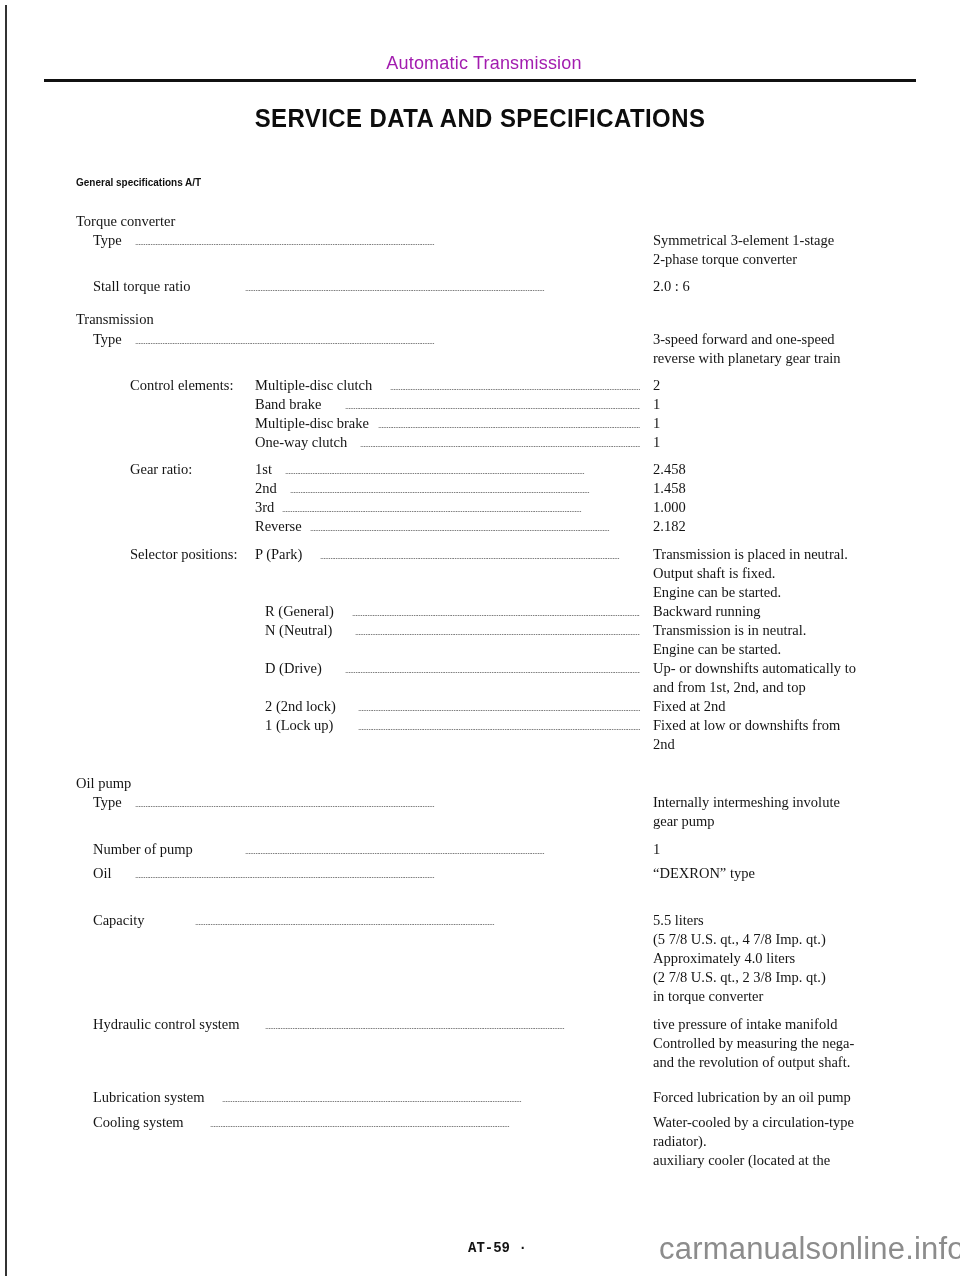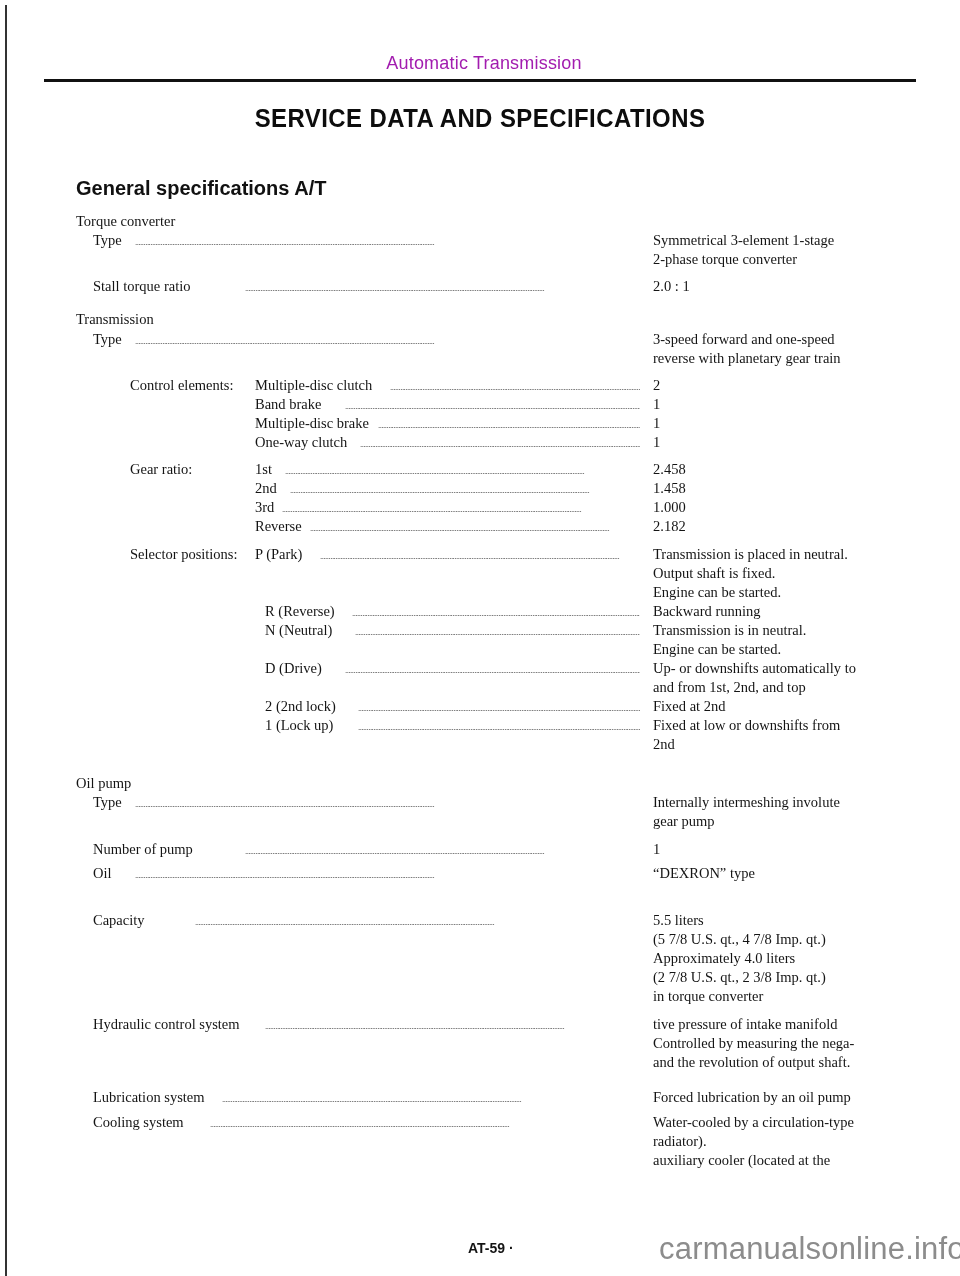--- a/index.html
+++ b/index.html
@@ -6,28 +6,28 @@
   body { width: 960px; height: 1276px; position: relative; overflow: hidden;
          font-family: "Liberation Serif", "DejaVu Serif", serif; color: #141414; }
   .left-rule { position: absolute; left: 5px; top: 5px; width: 2px; height: 1271px; background: #333; }
   .running-head { position: absolute; top: 53px; left: 4px; width: 960px; text-align: center;
                   font-family: "Liberation Sans", "DejaVu Sans", sans-serif; font-size: 18px; color: #a21caf; letter-spacing: 0.2px; }
   .head-rule { position: absolute; top: 79px; left: 44px; width: 872px; height: 3px; background: #111; }
   .page-title { position: absolute; top: 103px; left: 0; width: 960px; text-align: center;
                 font-family: "Liberation Sans", "DejaVu Sans", sans-serif; font-weight: bold; font-size: 26px;
                 letter-spacing: 0.5px; transform: scaleX(0.92); color: #0d0d0d; }
   .section-title { position: absolute; top: 177px; left: 76px; font-family: "Liberation Sans", "DejaVu Sans", sans-serif;
-                   font-weight: bold; font-size: 20px; color: #111; }
+                   font-weight: bold; font-size: 10px; color: #111; }
 
   .t { position: absolute; font-size: 14.5px; line-height: 19px; white-space: nowrap; }
   .lead { position: absolute; font-size: 14.5px; line-height: 19px; overflow: hidden; white-space: nowrap; color: #333; letter-spacing: 1px; }
   .lead::before { content: ". . . . . . . . . . . . . . . . . . . . . . . . . . . . . . . . . . . . . . . . . . . . . . . . . . . . . . . . . . . . . . . . . . . . . . . . . . . . . . . . . . . . . . . . . . . . . . . . . . . . . . . . . . . . . . . . . . . . . . . . . . . . . . . . . . . . . . . . . . . . . . . . . . . . . . . . . . . . . . . . . . . . . . . . . . . . . . . ."; font-size: 9px; letter-spacing: -1.4px; }
   .val { position: absolute; left: 653px; width: 300px; font-size: 14.5px; line-height: 19px; white-space: nowrap; }
   .val div { height: 19px; }
-  .page-num { position: absolute; top: 1240px; left: 468px; font-family: Liberation Sans, sans-serif;
+  .page-num { position: absolute; top: 1240px; left: 468px; font-family: Liberation Mono, monospace;
               font-weight: bold; font-size: 14px; }
   .watermark { position: absolute; top: 1231px; left: 650px; font-family: "Liberation Sans", "DejaVu Sans", sans-serif;
                font-size: 31px; color: #8c8c8c; letter-spacing: 0.2px; margin-left: 9px; }
 </style>
 </head>
 <body>
 
 <div class="left-rule"></div>
 <div class="running-head">Automatic Transmission</div>
 <div class="head-rule"></div>
@@ -36,21 +36,21 @@
 
 <div class="t" style="top:212px;left:76px">Torque converter</div>
 <div class="t" style="top:231px;left:93px">Type</div>
 <div class="lead" style="top:231px;left:135px;width:505px"></div>
 <div class="val" style="top:231px">
   <div>Symmetrical 3-element 1-stage</div>
   <div>2-phase torque converter</div>
 </div>
 <div class="t" style="top:277px;left:93px">Stall torque ratio</div>
 <div class="lead" style="top:277px;left:245px;width:395px"></div>
-<div class="val" style="top:277px">2.0 : 1</div>
+<div class="val" style="top:277px">2.0 : 6</div>
 
 <div class="t" style="top:310px;left:76px">Transmission</div>
 <div class="t" style="top:330px;left:93px">Type</div>
 <div class="lead" style="top:330px;left:135px;width:505px"></div>
 <div class="val" style="top:330px">
   <div>3-speed forward and one-speed</div>
   <div>reverse with planetary gear train</div>
 </div>
 
 <div class="t" style="top:376px;left:130px">Control elements:</div>
@@ -82,21 +82,21 @@
 <div class="val" style="top:517px">2.182</div>
 
 <div class="t" style="top:545px;left:130px">Selector positions:</div>
 <div class="t" style="top:545px;left:255px">P (Park)</div>
 <div class="lead" style="top:545px;left:320px;width:320px"></div>
 <div class="val" style="top:545px">
   <div>Transmission is placed in neutral.</div>
   <div>Output shaft is fixed.</div>
   <div>Engine can be started.</div>
 </div>
-<div class="t" style="top:602px;left:265px">R (Reverse)</div>
+<div class="t" style="top:602px;left:265px">R (General)</div>
 <div class="lead" style="top:602px;left:352px;width:288px"></div>
 <div class="val" style="top:602px">Backward running</div>
 <div class="t" style="top:621px;left:265px">N (Neutral)</div>
 <div class="lead" style="top:621px;left:355px;width:285px"></div>
 <div class="val" style="top:621px">
   <div>Transmission is in neutral.</div>
   <div>Engine can be started.</div>
 </div>
 <div class="t" style="top:659px;left:265px">D (Drive)</div>
 <div class="lead" style="top:659px;left:345px;width:295px"></div>

